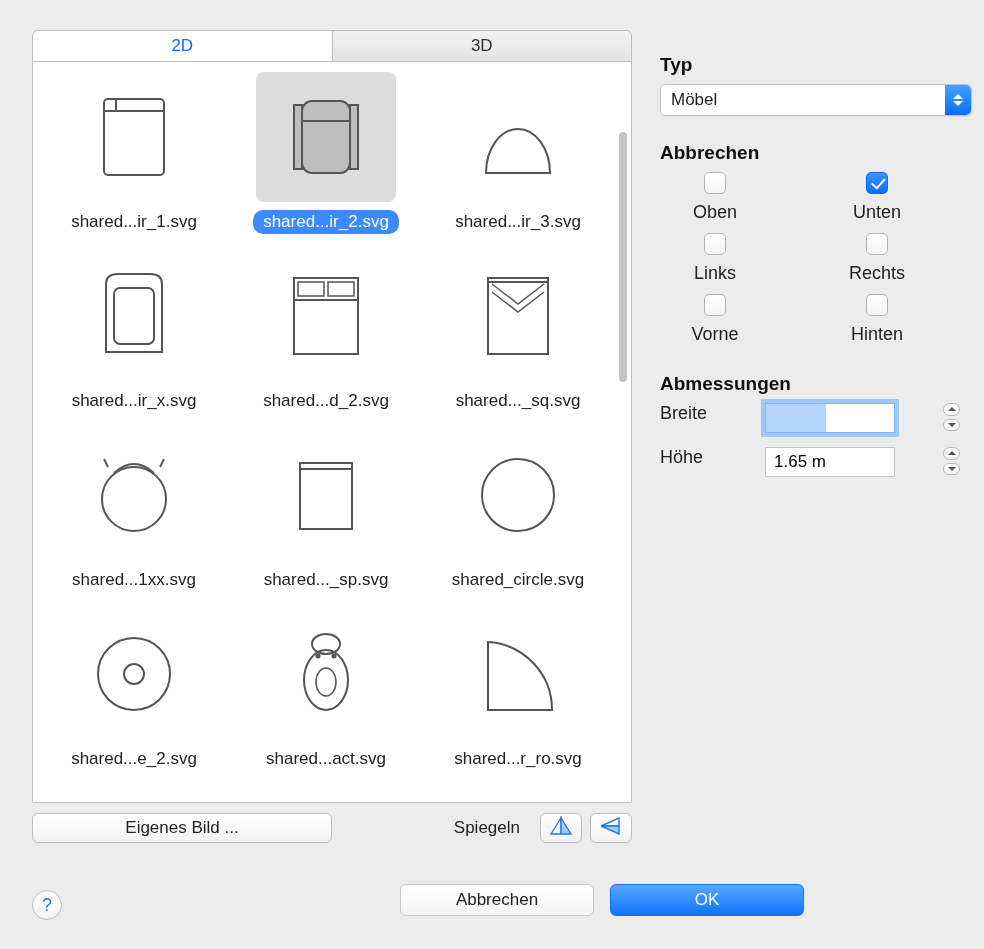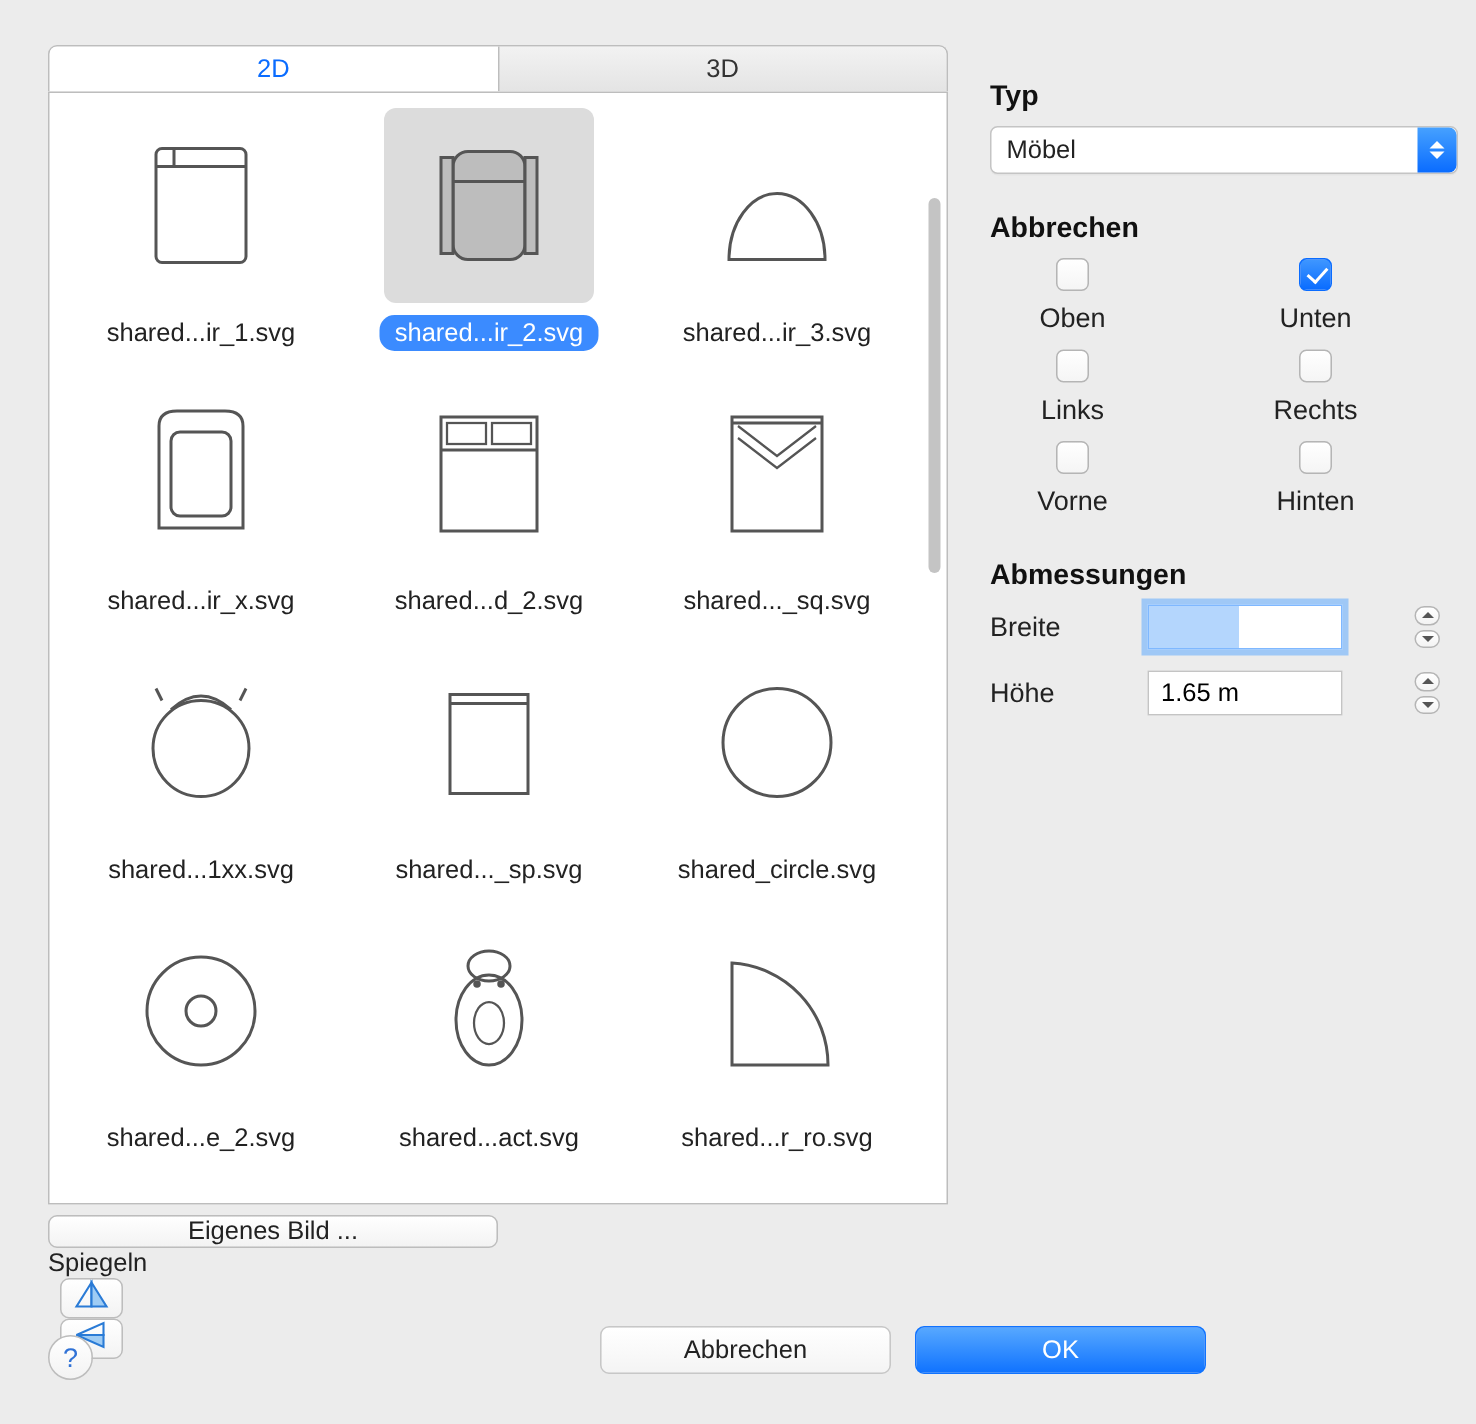--- a/index.html
+++ b/index.html
@@ -115,21 +115,21 @@
     border-radius: 4px;
   }
   
   .below-row {
     position: absolute;
     left: 32px;
     top: 810px;
     width: 600px;
     height: 36px;
     display: flex;
-    flex-direction: column;
+    align-items: center;
   }
   .btn {
     height: 28px;
     border: 1px solid #bdbdbd;
     border-radius: 6px;
     background: linear-gradient(#ffffff,#f3f3f3);
     font-size: 17px;
     display: inline-flex;
     align-items: center;
     justify-content: center;
@@ -227,21 +227,21 @@
   }
   .chkbox.checked .tick {
     width: 6px; height: 11px;
     border: solid #fff;
     border-width: 0 2.5px 2.5px 0;
     transform: rotate(42deg) translateY(-2px);
   }
 
   .dim-row {
     display: flex;
-    align-items: center;
+    align-items: flex-start;
     margin-bottom: 14px;
     gap: 40px;
   }
   .dim-label { width: 130px; font-size: 18px; }
   .dim-input-wrap {
     position: relative;
     width: 130px;
     height: 30px;
   }
   .dim-input {

